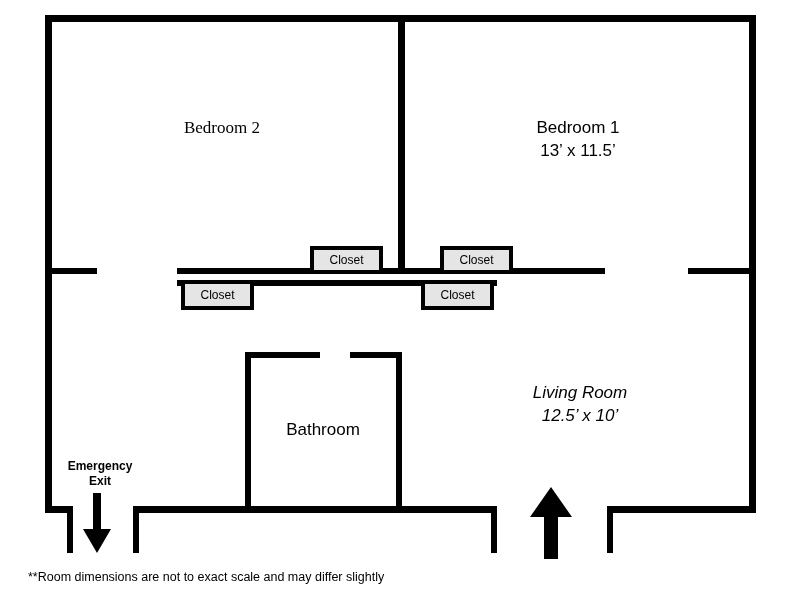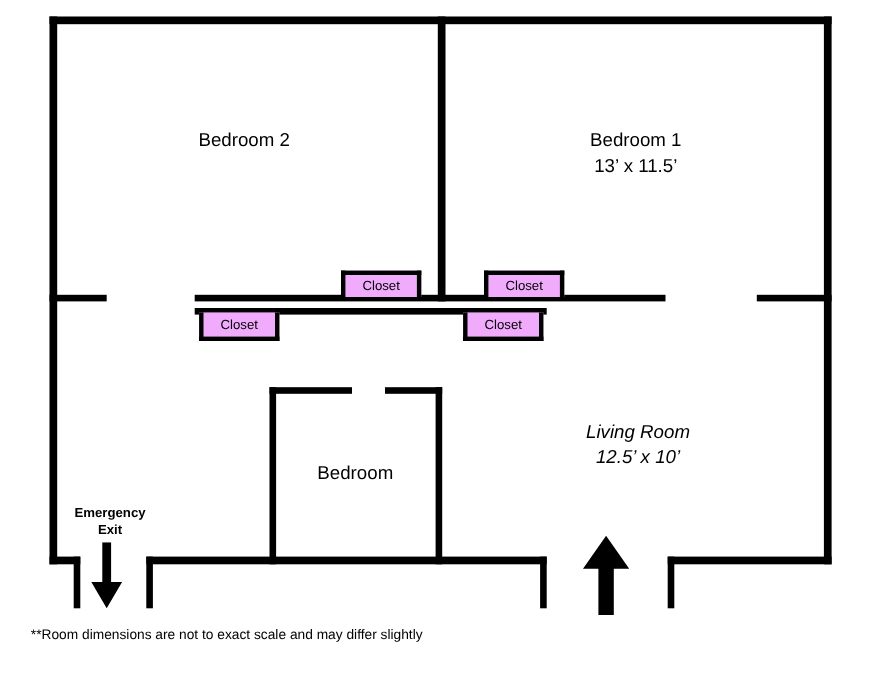--- a/index.html
+++ b/index.html
@@ -29,21 +29,21 @@
     white-space: nowrap;
   }
   .closet {
     position: absolute;
     box-sizing: border-box;
     border: 4px solid #000000;
     display: flex;
     align-items: center;
     justify-content: center;
     font-size: 12px;
-    background: #f0abfc;
+    background: #e5e5e5;
   }
   .closet.open-bottom { border-bottom: none; }
   .closet.open-top    { border-top: none; }
   .small-label {
     position: absolute;
     text-align: center;
     font-size: 12px;
     line-height: 15px;
     font-weight: bold;
   }
@@ -94,29 +94,29 @@
   <div class="closet open-bottom" style="left:440px;top:246px;width:73px;height:24px;">
     <span>Closet</span>
   </div>
   <div class="closet open-top" style="left:181px;top:284px;width:73px;height:26px;">
     <span>Closet</span>
   </div>
   <div class="closet open-top" style="left:421px;top:284px;width:73px;height:26px;">
     <span>Closet</span>
   </div>
 
-  <div class="room-label" style="left:122px;top:116px;width:200px;">
+  <div class="room-label" style="left:122px;top:116px;width:200px;font-family:Liberation Serif, serif;">
     <div>Bedroom 2</div>
   </div>
   <div class="room-label" style="left:478px;top:116px;width:200px;">
     <div>Bedroom 1</div>
     <div>13’ x 11.5’</div>
   </div>
   <div class="room-label" style="left:250px;top:418px;width:146px;">
-    <div>Bedroom</div>
+    <div>Bathroom</div>
   </div>
   <div class="room-label" style="left:480px;top:381px;width:200px;font-style:italic;">
     <div>Living Room</div>
     <div>12.5’ x 10’</div>
   </div>
 
   <div class="small-label" style="left:55px;top:459px;width:90px;">
     <div>Emergency</div>
     <div>Exit</div>
   </div>

